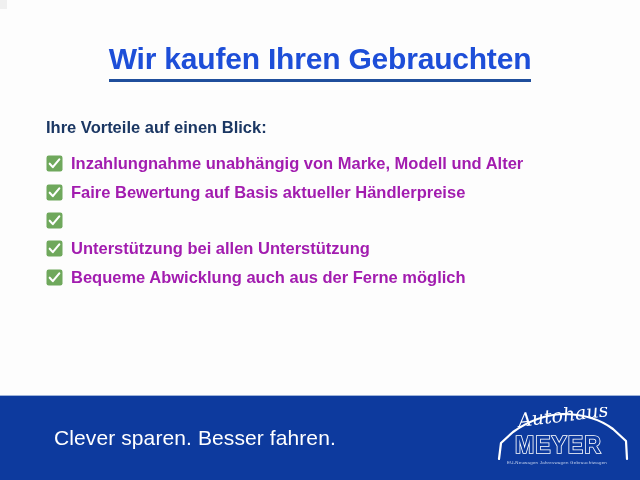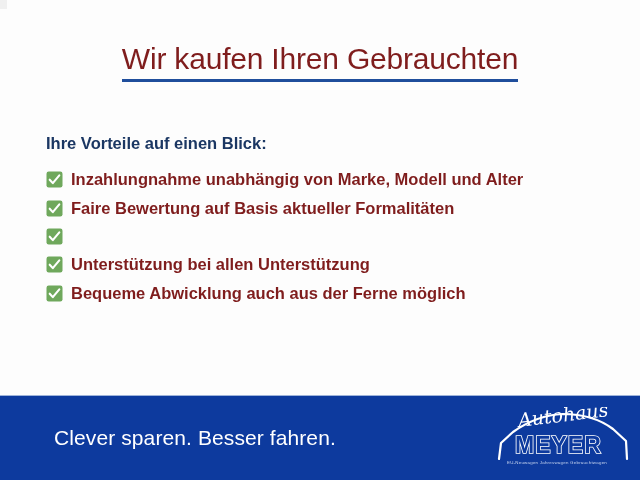--- a/index.html
+++ b/index.html
@@ -35,38 +35,37 @@
   }
 
   
   .headline {
     position: absolute;
     left: 0;
     top: 42px;
     width: 640px;
     text-align: center;
     font-size: 30px;
-    font-weight: normal;
-    color: #7f1d1d;
+    font-weight: bold;
+    color: #1d4ed8;
     letter-spacing: -0.2px;
     white-space: nowrap;
   }
   .headline .hl-text {
     display: inline-block;
     border-bottom: 3px solid #1f4e9c;
     padding-bottom: 3px;
   }
 
   
   .body-block {
     position: absolute;
     left: 46px;
     top: 118px;
     width: 560px;
-    margin-top: 16px;
   }
 
   .intro {
     font-size: 16.5px;
     font-weight: bold;
     color: #1b3763;
     margin: 0 0 16px 0;
     line-height: 1.2;
   }
 
@@ -88,21 +87,21 @@
     flex: 0 0 auto;
     width: 17px;
     height: 17px;
     margin-right: 8px;
     display: block;
   }
 
   .benefit-text {
     font-size: 16.5px;
     font-weight: bold;
-    color: #7f1d1d;
+    color: #a21caf;
     white-space: nowrap;
     line-height: 1.15;
   }
 
   
   .footer-band {
     position: absolute;
     left: 0;
     bottom: 0;
     width: 640px;
@@ -189,21 +188,21 @@
           <path d="M3.7 8.7 L6.8 12.1 L13.3 4.4" fill="none" stroke="#ffffff" stroke-width="2.1" stroke-linecap="round" stroke-linejoin="round"></path>
         </svg>
         <span class="benefit-text">Inzahlungnahme unabhängig von Marke, Modell und Alter</span>
       </li>
 
       <li class="benefit-item">
         <svg class="check-icon" viewBox="0 0 17 17" aria-hidden="true">
           <rect x="0.5" y="0.5" width="16" height="16" rx="2.2" ry="2.2" fill="#6fa85c"></rect>
           <path d="M3.7 8.7 L6.8 12.1 L13.3 4.4" fill="none" stroke="#ffffff" stroke-width="2.1" stroke-linecap="round" stroke-linejoin="round"></path>
         </svg>
-        <span class="benefit-text">Faire Bewertung auf Basis aktueller Formalitäten</span>
+        <span class="benefit-text">Faire Bewertung auf Basis aktueller Händlerpreise</span>
       </li>
 
       <li class="benefit-item">
         <svg class="check-icon" viewBox="0 0 17 17" aria-hidden="true">
           <rect x="0.5" y="0.5" width="16" height="16" rx="2.2" ry="2.2" fill="#6fa85c"></rect>
           <path d="M3.7 8.7 L6.8 12.1 L13.3 4.4" fill="none" stroke="#ffffff" stroke-width="2.1" stroke-linecap="round" stroke-linejoin="round"></path>
         </svg>
       </li>
 
       <li class="benefit-item">

